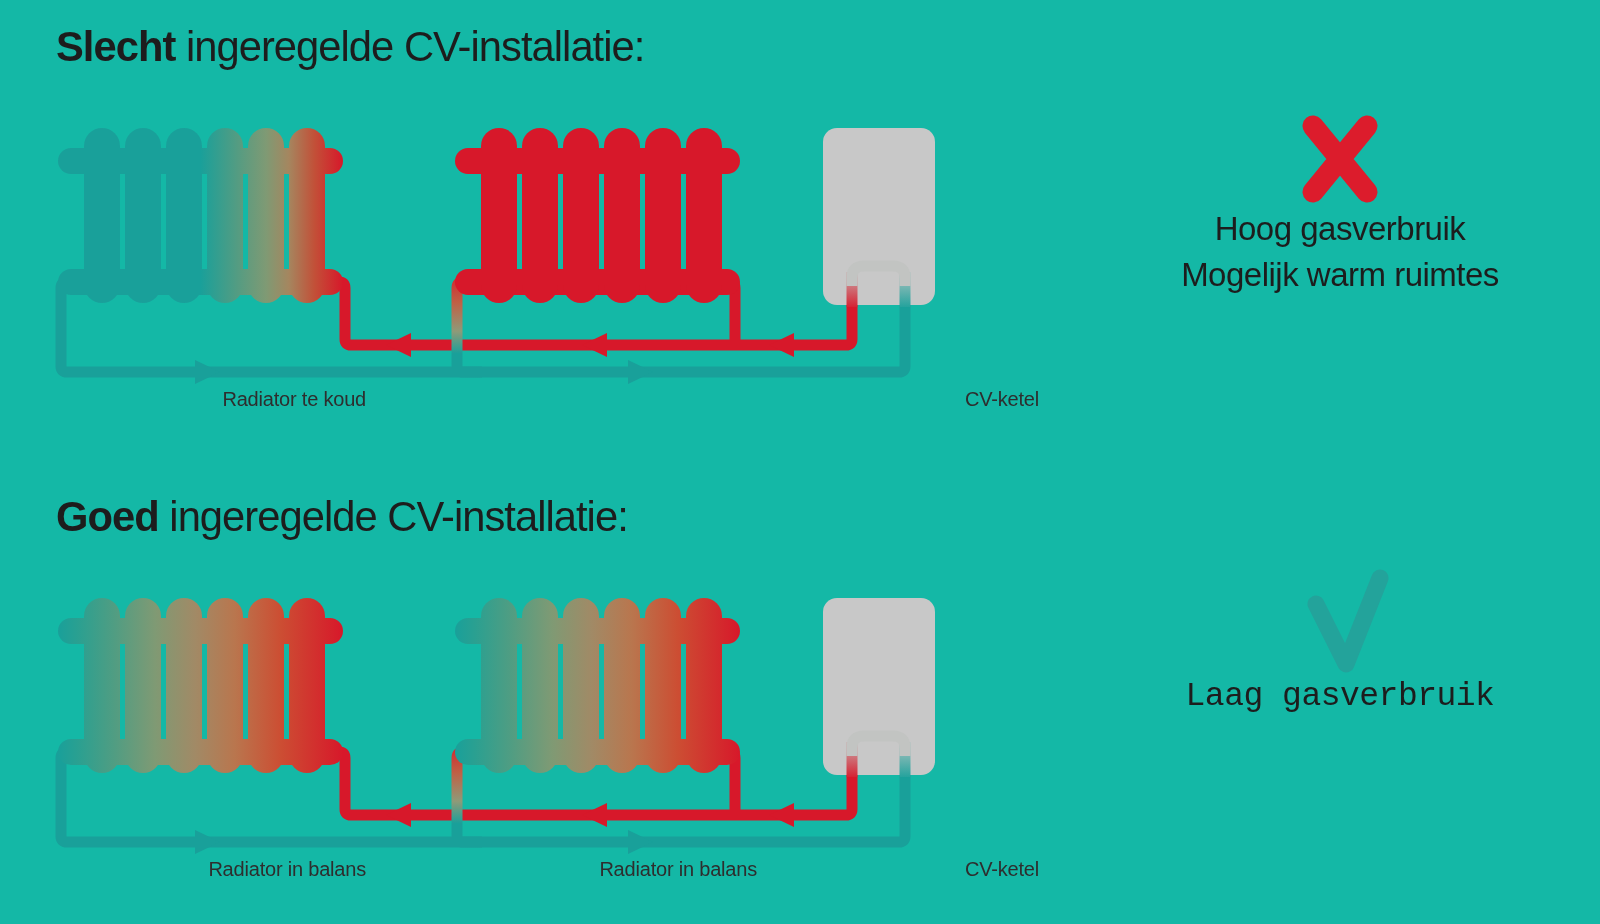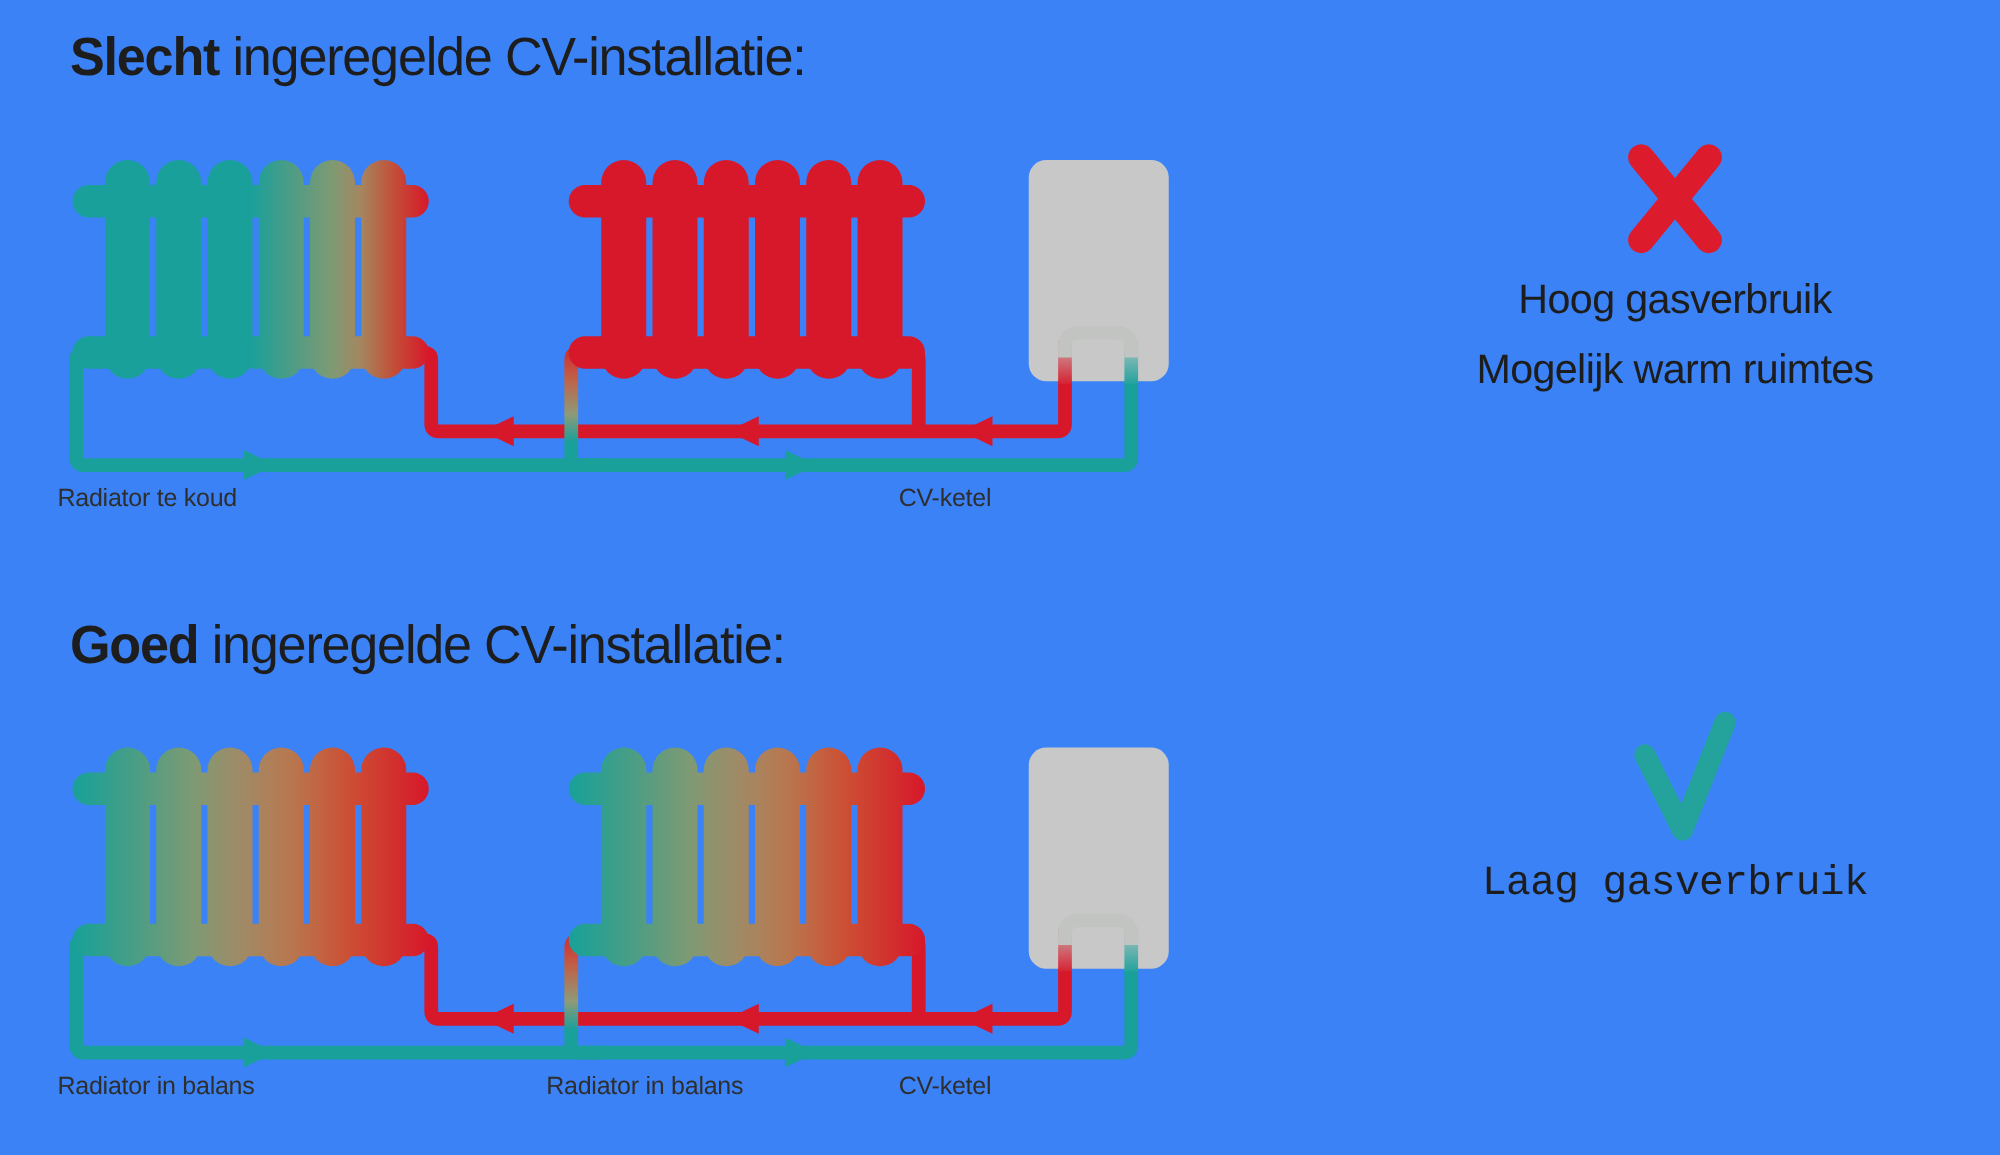--- a/index.html
+++ b/index.html
@@ -1,35 +1,35 @@
 <!DOCTYPE html>
 <html style="--teal: #19a09a; --red: #d7182a; --boiler-grey: #c8c8c8; --icon-red: #dc1c2c; --icon-teal: #23a39b; --text-dark: #1d1d1d; --label-grey: #2e2e2e;"><head>
 <meta charset="utf-8">
 <style>
   html,body{margin:0;padding:0;background:#ffffff;}
   .canvas{
-    position:relative;width:1600px;height:924px;background:#3b82f6;overflow:hidden;
+    position:relative;width:1600px;height:924px;background:#14b8a6;overflow:hidden;
     font-family:"Liberation Sans","DejaVu Sans",sans-serif;color:#1d1d1d;
   }
   .title{
     position:absolute;left:56px;margin:0;font-size:43px;font-weight:400;
     letter-spacing:-1px;white-space:nowrap;transform:scaleX(0.97);transform-origin:left center;
     color:#1d1d1d;
   }
   .title .bold{font-weight:700;}
   .diagram{position:absolute;left:0;width:1000px;height:300px;}
   .label{
-    position:absolute;width:320px;text-align:left;font-size:20px;color:#2e2e2e;
+    position:absolute;width:320px;text-align:right;font-size:20px;color:#2e2e2e;
     letter-spacing:-0.2px;white-space:nowrap;
   }
   .verdict{
     position:absolute;left:1124px;width:432px;text-align:center;
   }
   .verdict .vicon{display:block;margin:0 auto;}
-  .verdict p{margin:10px;font-size:33px;line-height:46px;letter-spacing:-0.5px;color:#1d1d1d;white-space:nowrap;}
+  .verdict p{margin:0;font-size:33px;line-height:46px;letter-spacing:-0.5px;color:#1d1d1d;white-space:nowrap;}
 </style>
 </head>
 <body>
 
 <div class="canvas">
 
   <h2 class="title" style="top:22px;"><span class="bold">Slecht</span><span> ingeregelde CV-installatie:</span></h2>
 
   <svg class="diagram" style="top:110px;" viewBox="0 0 1000 300">
     <defs>

